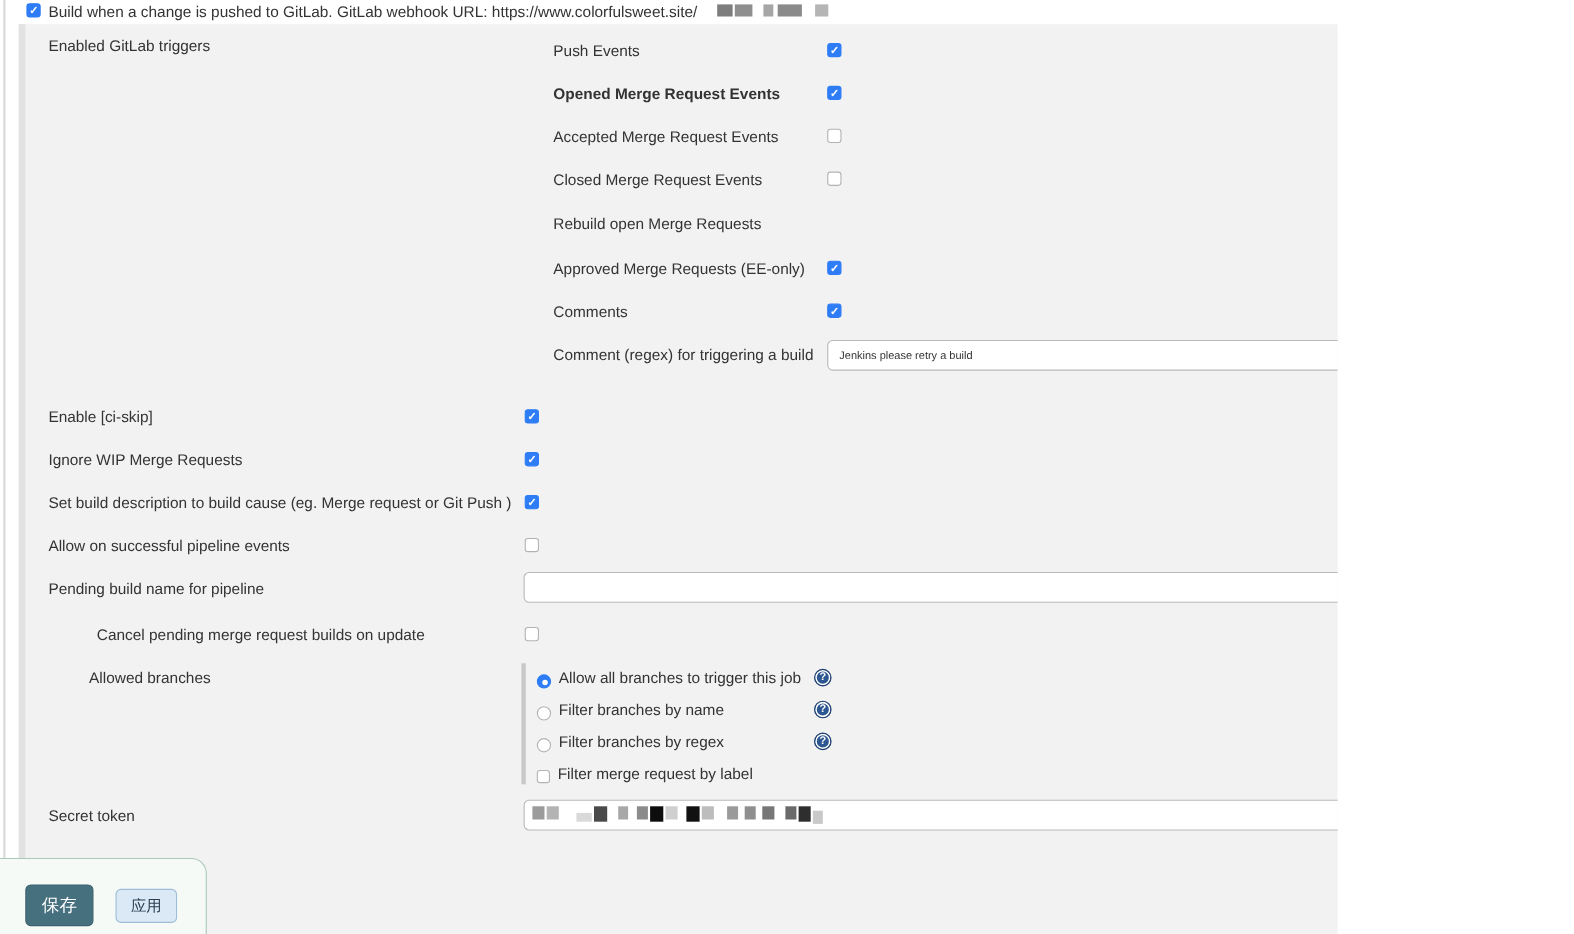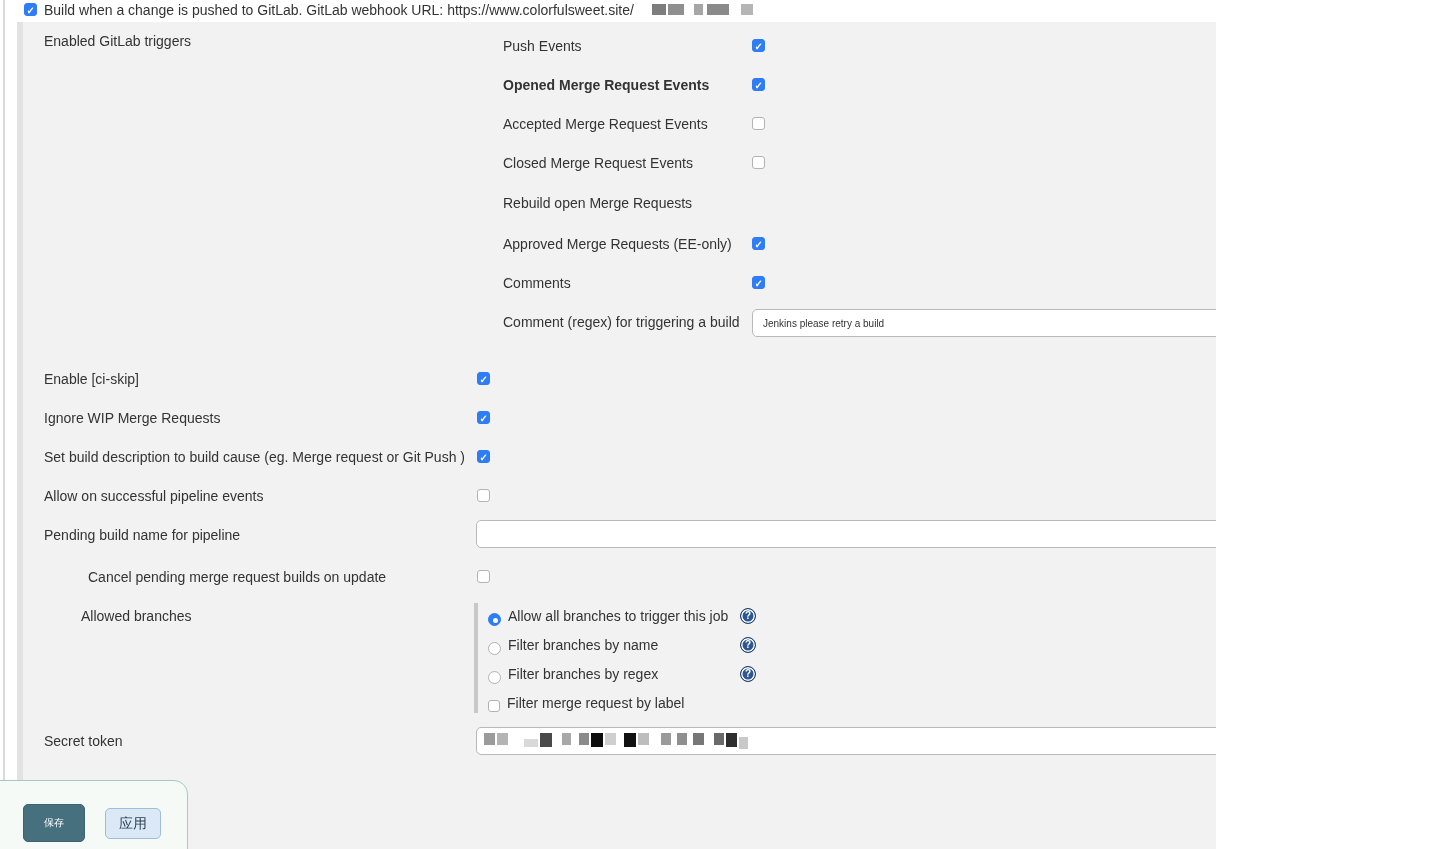--- a/index.html
+++ b/index.html
@@ -43,21 +43,21 @@
   
   .gbtn { position:absolute; background:linear-gradient(#f2f2f2,#e2e2e2); border:1px solid #b5b5b5;
     border-radius:4px; font-family:"Liberation Sans",sans-serif; font-weight:bold; font-size:13px;
     color:#4a4a4a; cursor:pointer; }
   .group-bar { position:absolute; width:4px; background:#c8c8c8; }
   
   .save-panel { position:absolute; left:-2px; top:780px; width:190px; height:71px;
     background:#f5faf7; border:1px solid #a9c8ba; border-top-right-radius:14px; }
   .btn-save { position:absolute; left:24px; top:23px; width:62px; height:38px; background:#47707f;
     color:#fff; border:1px solid #3d6270; border-radius:5px; font-family:"Liberation Sans",sans-serif;
-    font-size:10px; cursor:pointer; }
+    font-size:16px; cursor:pointer; }
   .btn-apply { position:absolute; left:106px; top:27px; width:56px; height:31px; background:#dbe9f6;
     color:#2b3e50; border:1px solid #9fbcd8; border-radius:5px; font-family:"Liberation Sans",sans-serif;
     font-size:14px; cursor:pointer; }
   .mosaic { position:absolute; display:flex; align-items:flex-start; }
   .mosaic span { display:inline-block; flex:none; }
 </style>
 </head>
 <body>
 
 <div class="page">

